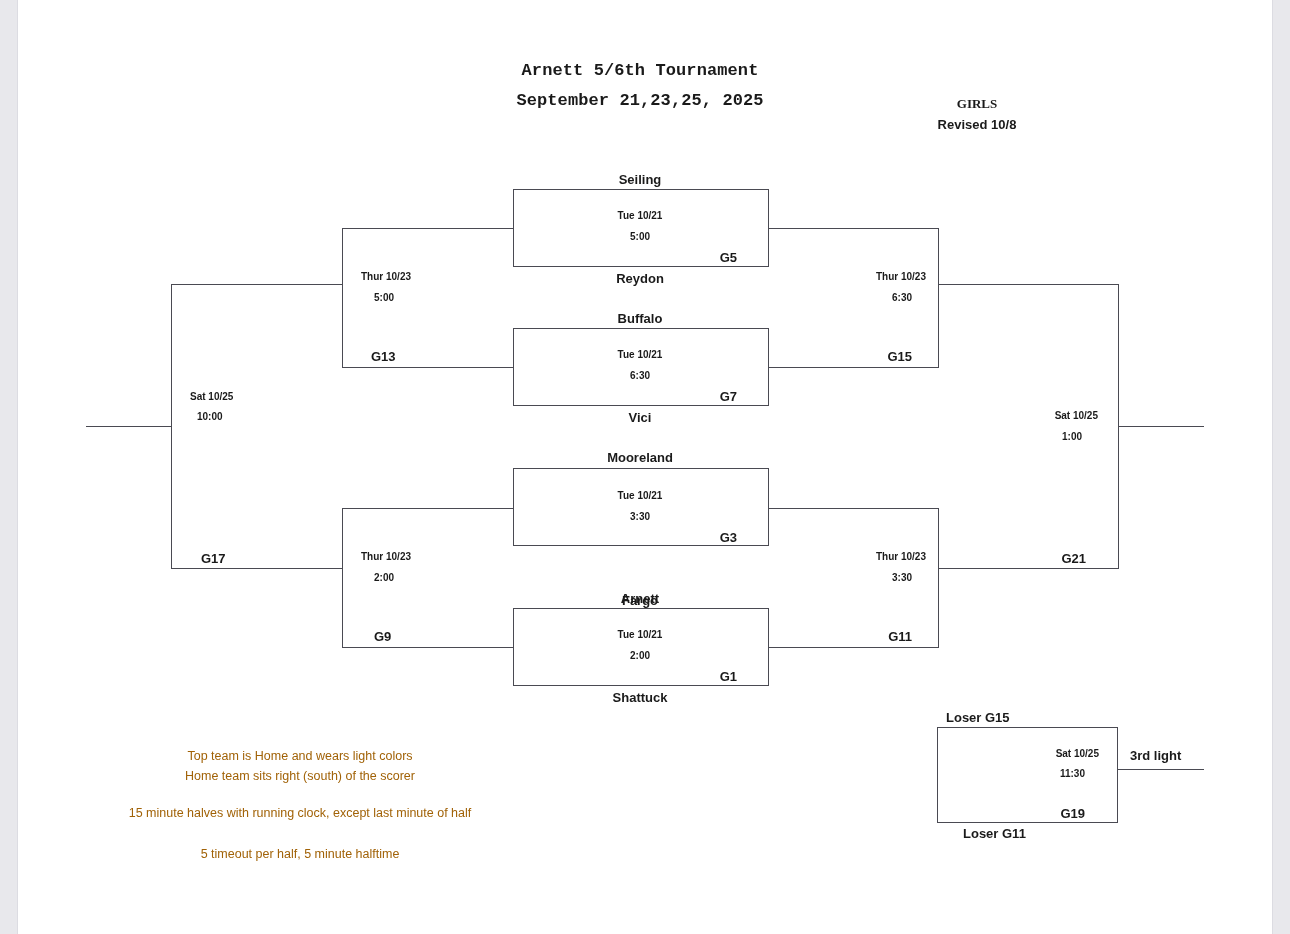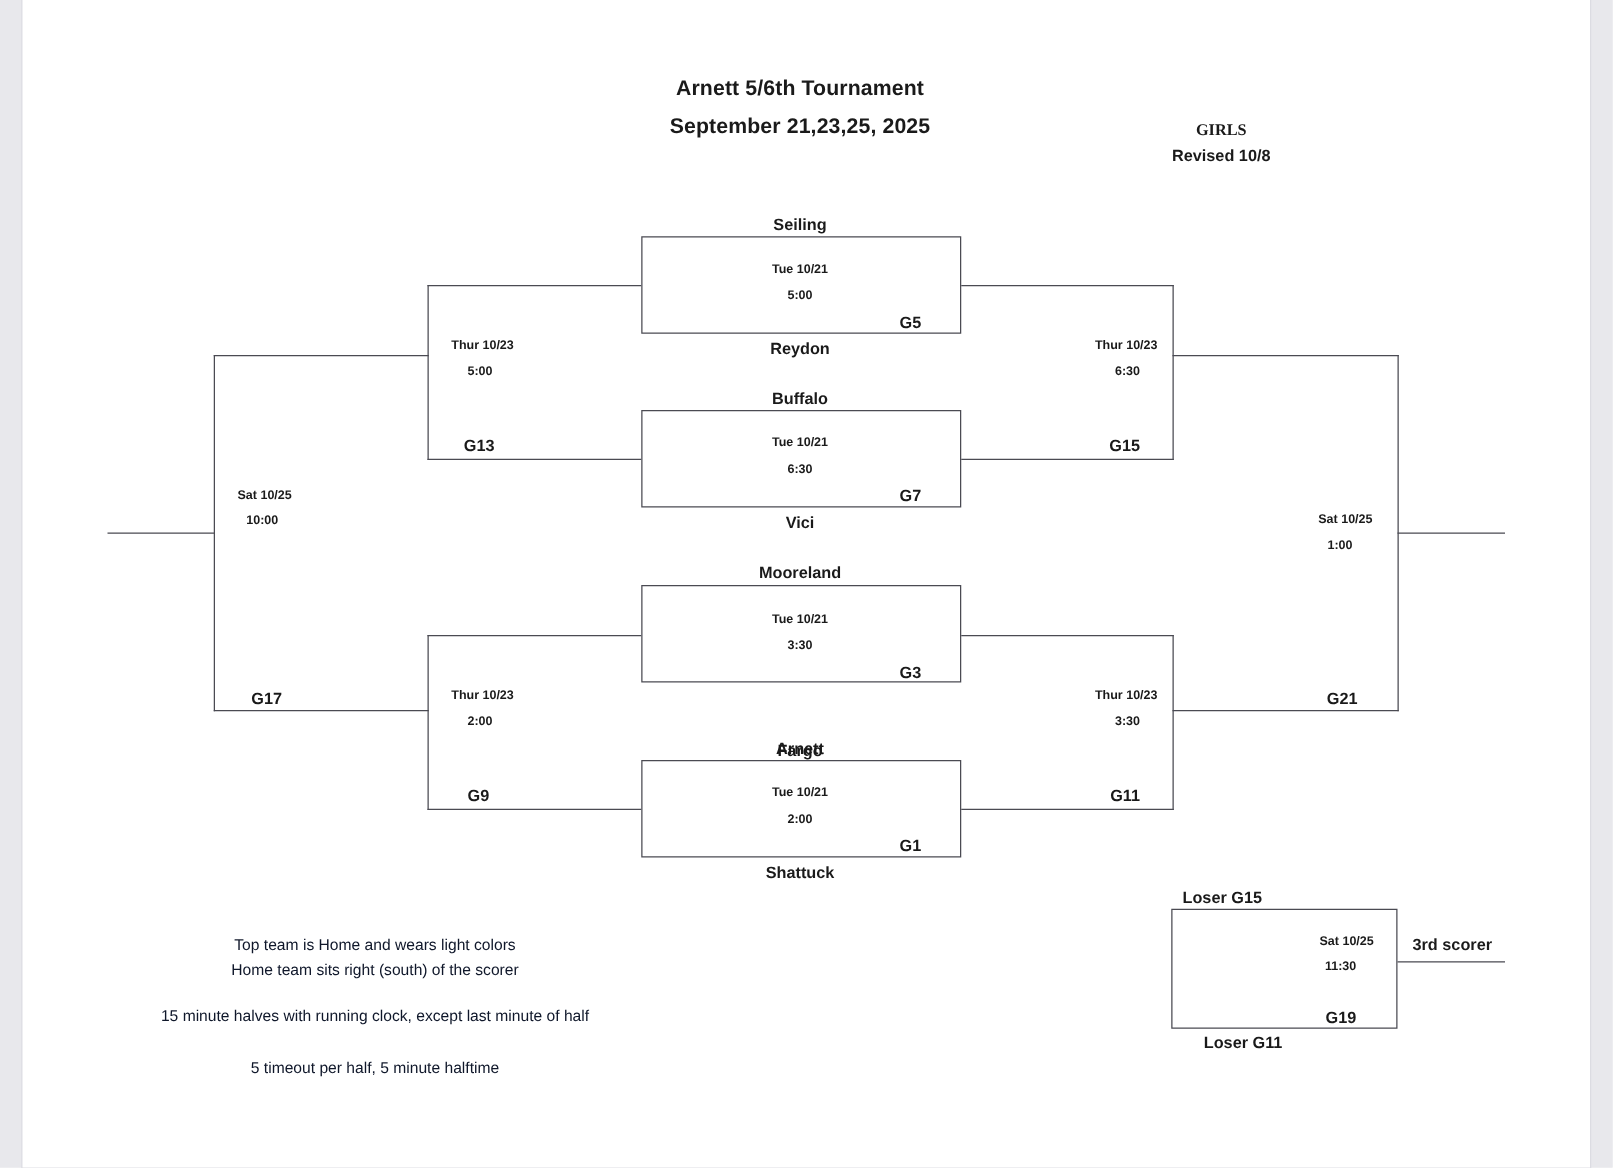--- a/index.html
+++ b/index.html
@@ -40,41 +40,42 @@
     font-size: 13px;
     line-height: 1;
   }
   .ctr { transform: translateX(-50%); text-align: center; }
   .rgt { transform: translateX(-100%); text-align: right; }
 
   .title {
     font-size: 17px;
     font-weight: bold;
     letter-spacing: 0.1px;
+    font-family: Liberation Mono, monospace;
   }
   .hdr {
     font-size: 13px;
     font-weight: bold;
   }
   .teamname {
     font-size: 13px;
     font-weight: bold;
   }
   .gamedate {
     font-size: 10px;
     font-weight: bold;
   }
   .gameid {
     font-size: 13px;
     font-weight: bold;
   }
   .note {
     font-size: 12.5px;
     font-weight: normal;
-    color: #0f172a;
+    color: #a16207;
   }
 
   
   .ln {
     position: absolute;
     background: #4a4a52;
   }
   .h { height: 1px; }
   .v { width: 1px; }
 
@@ -169,21 +170,21 @@
   <div class="t gamedate rgt" style="left:1082px; top:432px;">1:00</div>
   <div class="t gameid rgt" style="left:1086px; top:552px;">G21</div>
 
   <div class="t teamname" style="left:946px; top:711px;">Loser G15</div>
   <div class="gbox" style="left:937px; top:727px; width:181px; height:96px;"></div>
   <div class="t gamedate rgt" style="left:1099px; top:749px;">Sat 10/25</div>
   <div class="t gamedate rgt" style="left:1085px; top:769px;">11:30</div>
   <div class="t gameid rgt" style="left:1085px; top:807px;">G19</div>
   <div class="t teamname" style="left:946px; top:827px;margin-left:17px;">Loser G11</div>
   <div class="ln h" style="left:1118px; top:769px; width:86px;"></div>
-  <div class="t hdr" style="left:1130px; top:749px;">3rd scorer</div>
+  <div class="t hdr" style="left:1130px; top:749px;">3rd light</div>
 
   <div class="t note ctr" style="left:300px; top:750px;">Top team is Home and wears light colors</div>
   <div class="t note ctr" style="left:300px; top:770px;">Home team sits right (south) of the scorer</div>
   <div class="t note ctr" style="left:300px; top:807px;">15 minute halves with running clock, except last minute of half</div>
   <div class="t note ctr" style="left:300px; top:848px;">5 timeout per half, 5 minute halftime</div>
 
 </div>
 </div>
 
 </body></html>

